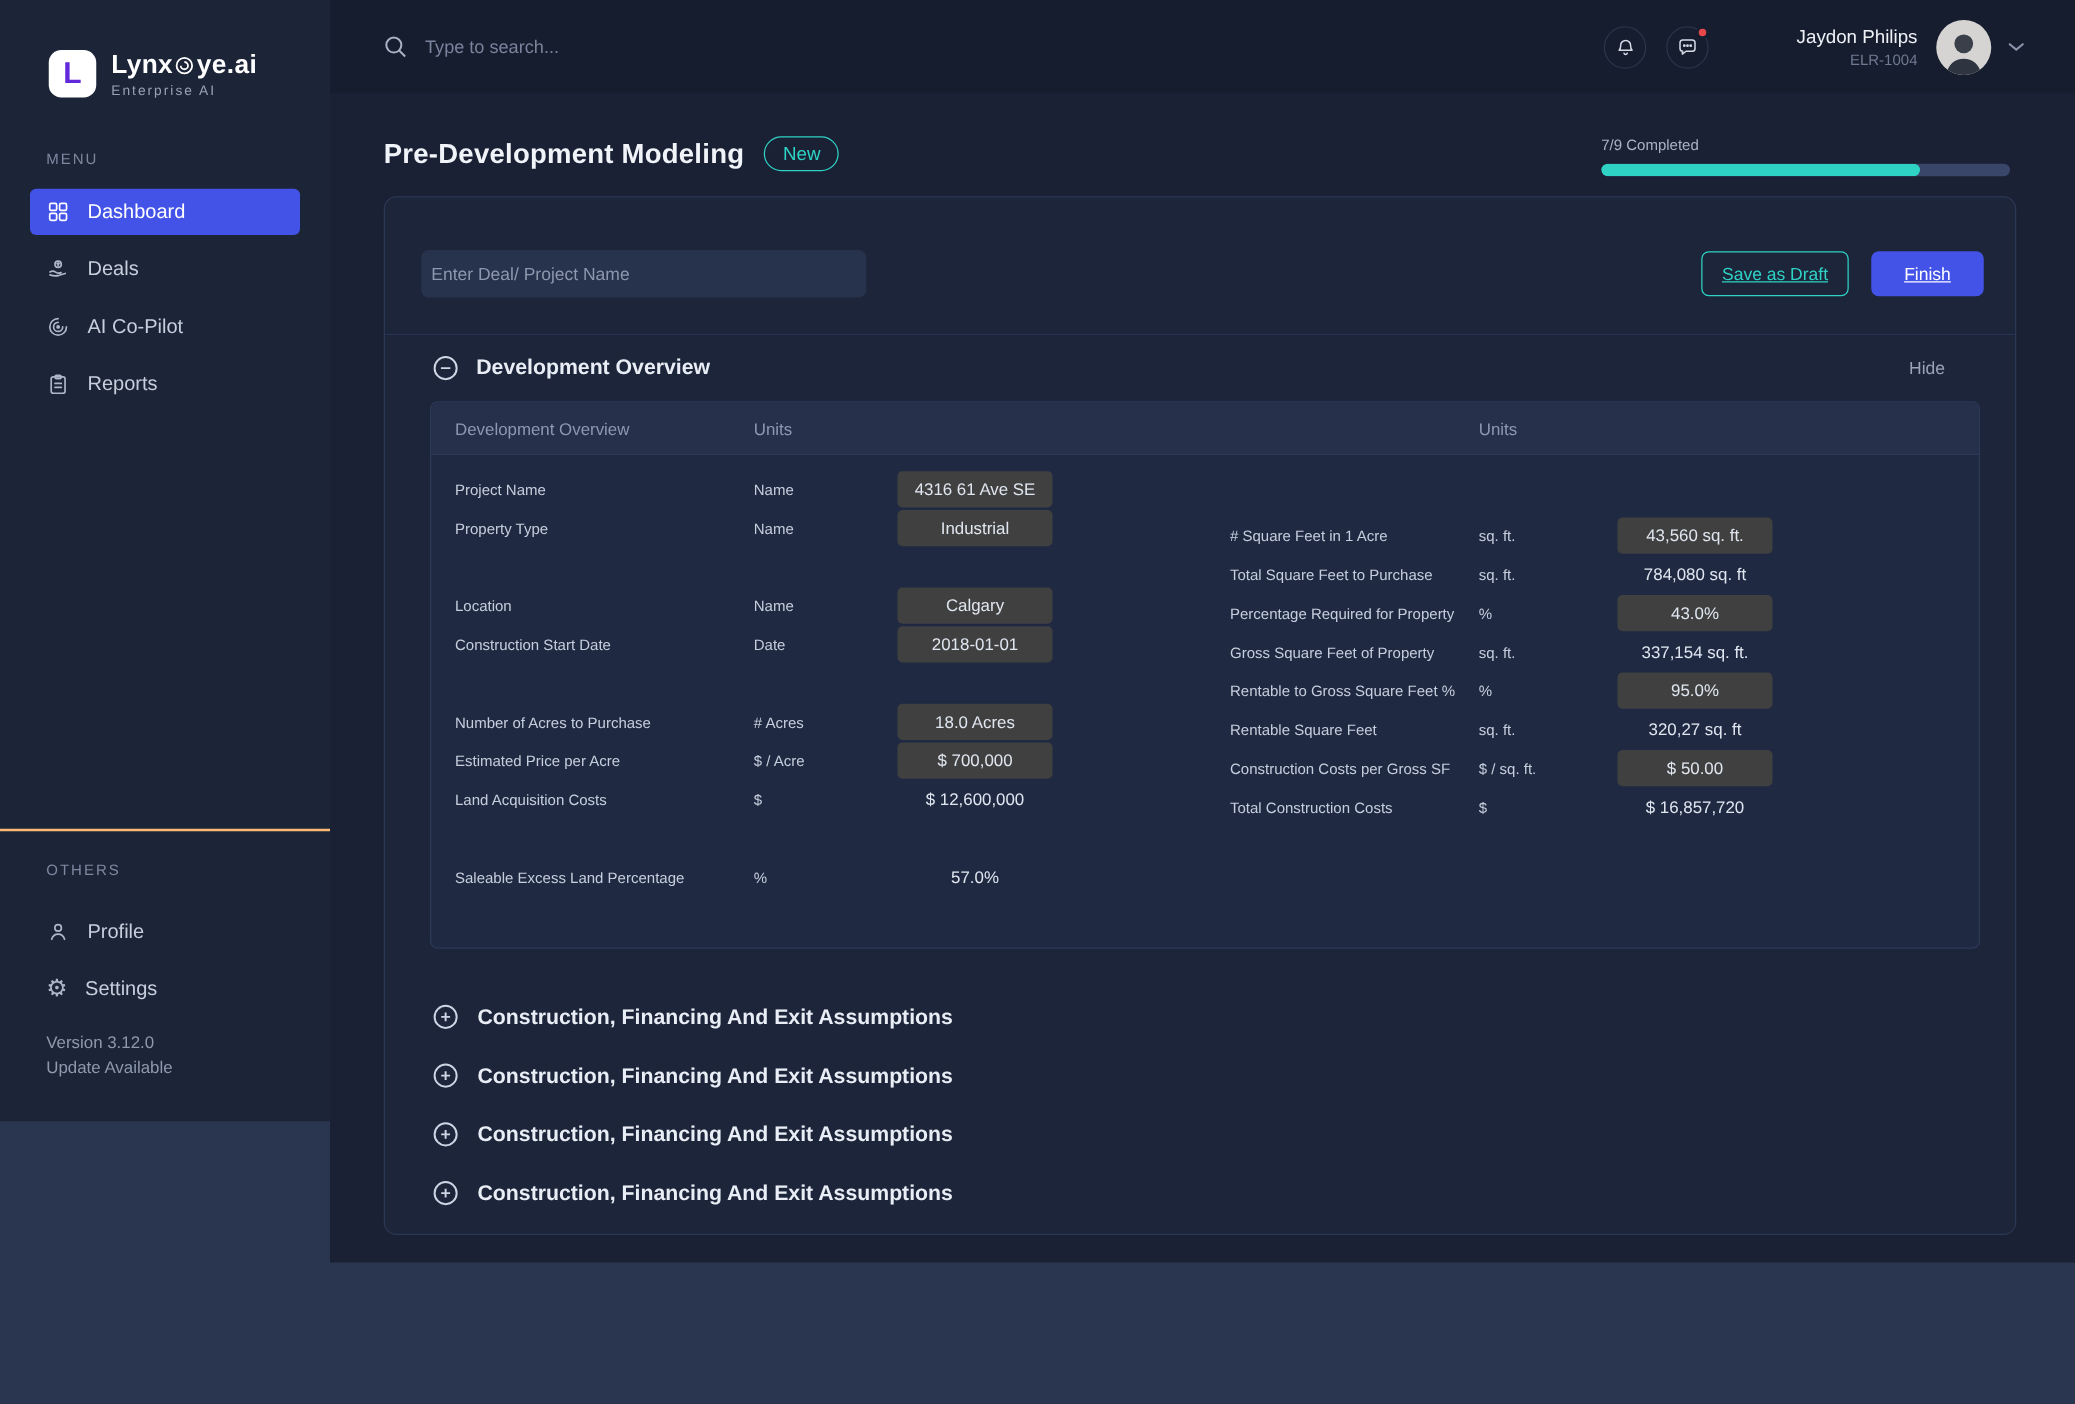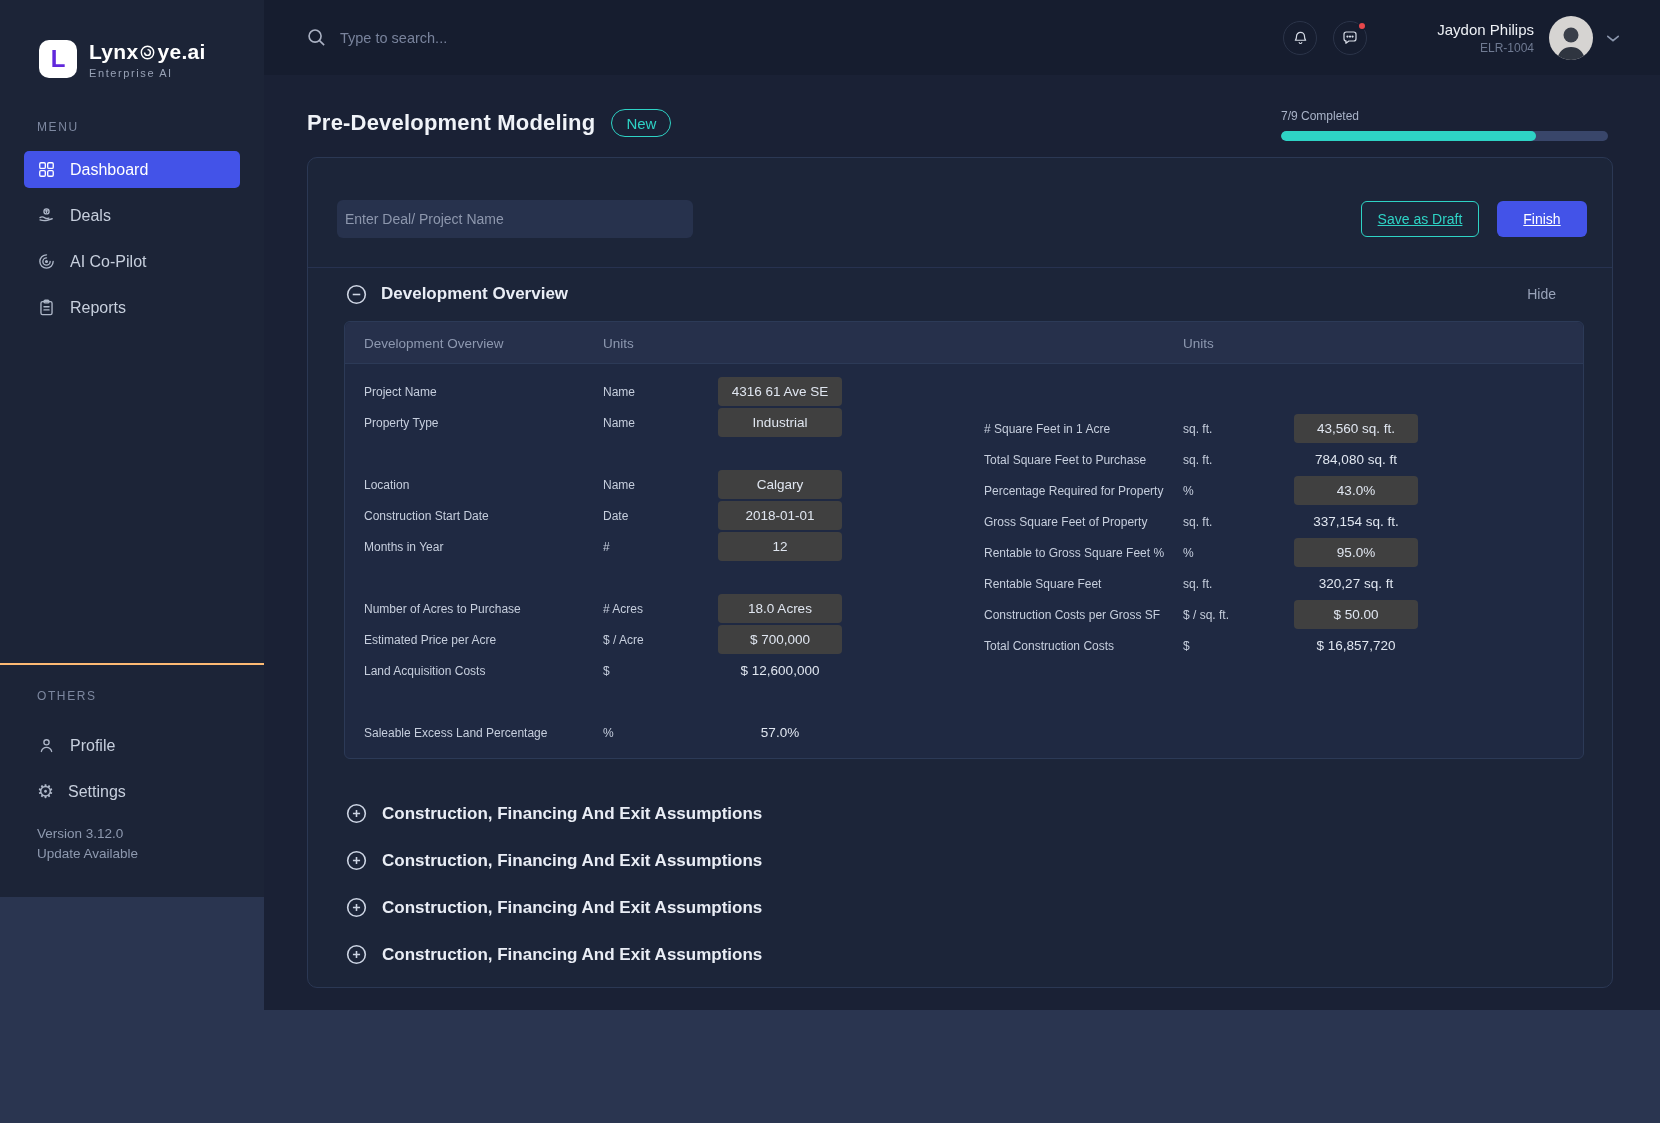--- a/index.html
+++ b/index.html
@@ -317,27 +317,20 @@
               <span class="t-value vbox">Calgary</span>
               <span></span>
             </div>
             <div class="trow">
               <span></span>
               <span class="t-label">Construction Start Date</span>
               <span class="t-unit">Date</span>
               <span class="t-value vbox">2018-01-01</span>
               <span></span>
             </div>
-            <div class="trow">
-              <span></span>
-              <span class="t-label">Months in Year</span>
-              <span class="t-unit">#</span>
-              <span class="t-value vbox">12</span>
-              <span></span>
-            </div>
             <div class="trow"></div>
             <div class="trow">
               <span></span>
               <span class="t-label">Number of Acres to Purchase</span>
               <span class="t-unit"># Acres</span>
               <span class="t-value vbox">18.0 Acres</span>
               <span></span>
             </div>
             <div class="trow">
               <span></span>

